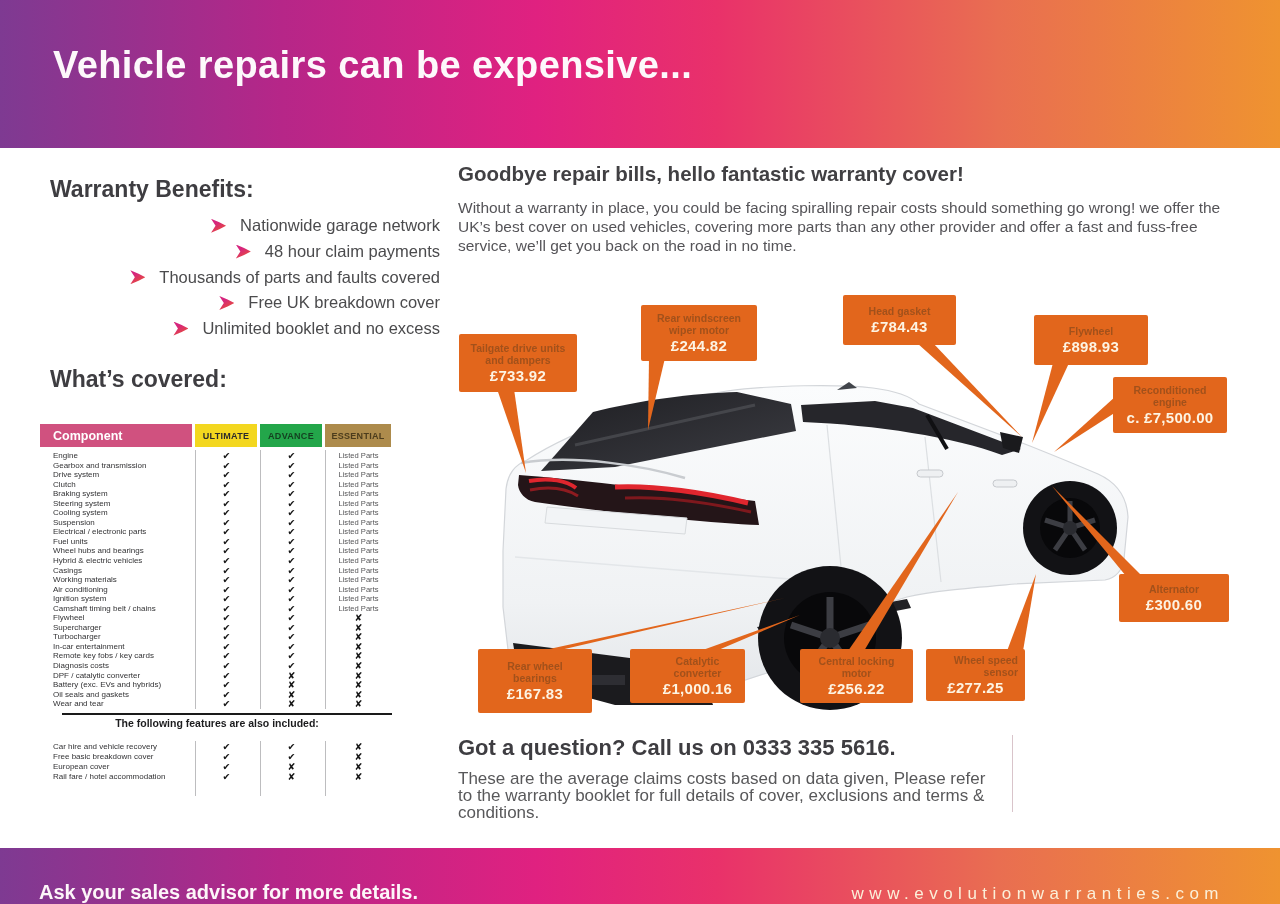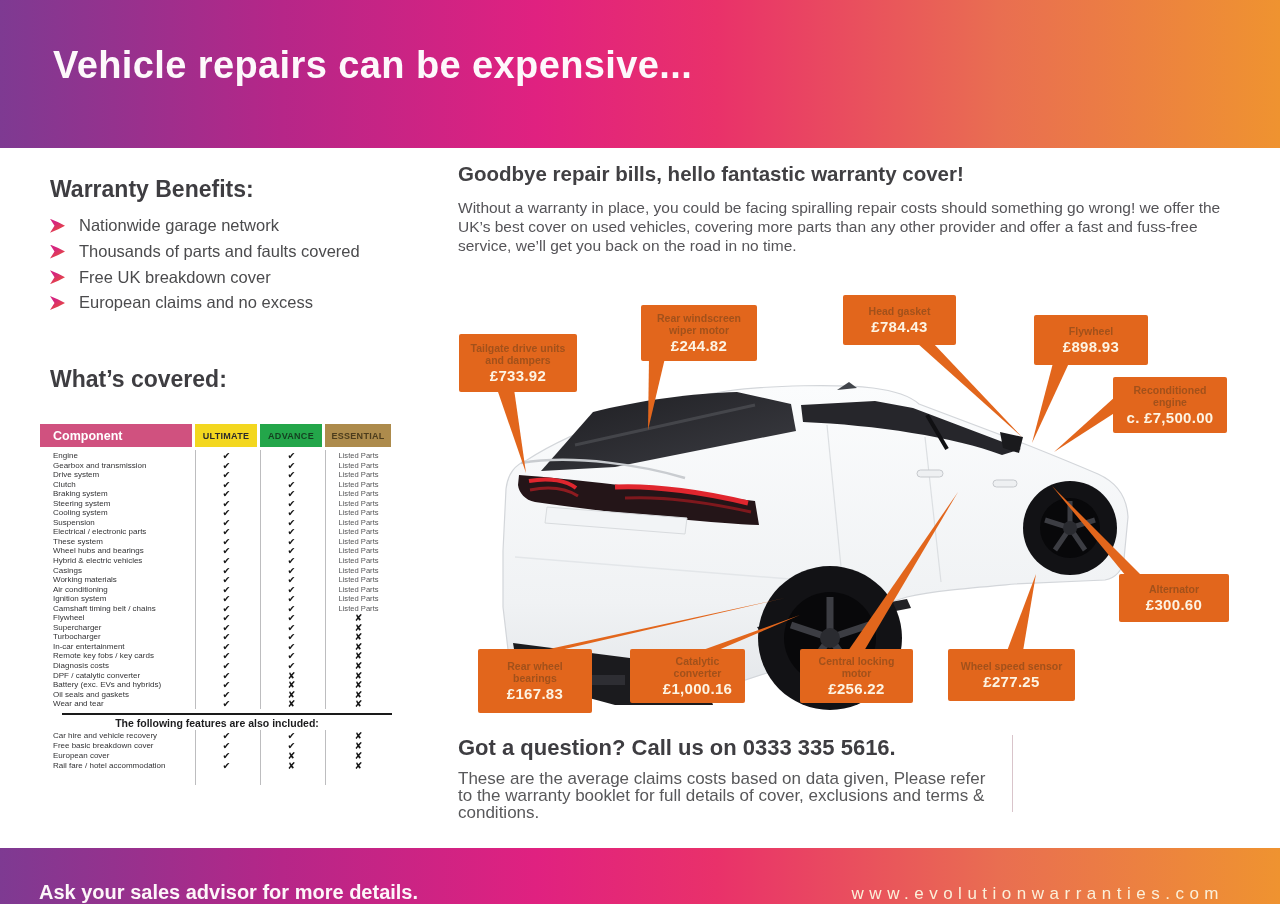--- a/index.html
+++ b/index.html
@@ -10,42 +10,42 @@
         background:linear-gradient(90deg,#7e3a92 0%,#b62688 22%,#e02180 42%,#e9316a 56%,#e96e51 78%,#ef9330 100%);}
   .band.top{top:0;height:148px;}
   .band.bottom{top:848px;height:56px;display:flex;align-items:flex-end;justify-content:space-between;
                padding:0 56px 0 39px;box-sizing:border-box;}
   .page-title{position:absolute;left:53px;top:44px;font-size:38px;font-weight:600;color:#fdf8fb;letter-spacing:.4px;}
   .footer-left{font-size:20px;font-weight:600;color:#fdf6f9;}
   .footer-right{font-size:17px;font-weight:500;color:#fbf0da;letter-spacing:5.5px;}
   
   .h2{position:absolute;font-size:23px;font-weight:700;color:#3e3d41;}
   .benefits{position:absolute;left:50px;top:213px;width:390px;}
-  .benefit-row{display:flex;align-items:center;height:25.7px;}
+  .benefit-row{display:flex;align-items:center;height:25.7px;justify-content:flex-end;}
   .chev{width:15px;height:14px;margin-right:14px;flex:none;
         background:linear-gradient(150deg,#d6257e 30%,#e74e38 85%);
         clip-path:polygon(0 0,55% 25%,100% 50%,55% 75%,0 100%,30% 50%);}
   .benefit-text{font-size:16.5px;color:#4b4b4d;}
   
   .tbl{position:absolute;left:40px;top:424px;width:354px;}
   .tbl-head{display:grid;grid-template-columns:152px 62px 62px 66px;column-gap:3px;height:23px;}
   .hc{display:flex;align-items:center;justify-content:center;font-weight:700;}
   .hc.comp{justify-content:flex-start;padding-left:13px;background:#d0517f;color:#fff;font-size:12.5px;}
   .hc.ult{background:#f3d71f;color:#2b2b2b;font-size:9px;letter-spacing:.3px;}
   .hc.adv{background:#23a64a;color:#143f20;font-size:9px;letter-spacing:.3px;}
   .hc.ess{background:#ad8b4c;color:#4c3c1c;font-size:9px;letter-spacing:.3px;}
   .tbl-body{margin-top:3px;}
   .trow{display:grid;grid-template-columns:152px 62px 62px 66px;column-gap:3px;height:9.55px;align-items:center;}
   .tlabel{font-size:8px;color:#323234;padding-left:13px;white-space:nowrap;}
   .tmark{font-size:7.6px;color:#565658;text-align:center;border-left:1px solid #bdbdbf;height:100%;
          display:flex;align-items:center;justify-content:center;}
   .tmark.mark-glyph{font-size:9.5px;font-weight:700;color:#141414;}
   .tbl-divider{height:2.5px;background:#1a1a1a;margin:5px 0 0 22px;width:330px;}
   .features-title{font-size:10.5px;font-weight:700;color:#1c1c1e;text-align:center;margin-top:2px;width:354px;}
-  .features-body{margin-top:1px;}
+  .features-body{margin-top:12px;}
   .features-body .trow{height:9.8px;}
   .trow.spacer{height:16px;}
   
   .headline{position:absolute;left:458px;top:162px;font-size:20.5px;font-weight:700;color:#414043;}
   .lead{position:absolute;left:458px;top:198px;width:782px;font-size:15.5px;line-height:19px;color:#555458;}
   .question{position:absolute;left:458px;top:735px;font-size:22px;font-weight:700;color:#3e3d41;}
   .disclaimer{position:absolute;left:458px;top:770px;width:545px;font-size:17px;line-height:17px;color:#58585a;}
   .vdivider{position:absolute;left:1012px;top:735px;width:1px;height:77px;background:#d9c4ca;}
   
   .car-svg{position:absolute;left:455px;top:375px;width:690px;height:345px;z-index:1;}
@@ -57,54 +57,58 @@
   .co-price{font-size:15px;font-weight:700;color:#fdf4e3;margin-top:1px;letter-spacing:.3px;}
   .co1{left:459px;top:334px;width:118px;height:58px;align-items:center;}
   .co2{left:641px;top:305px;width:116px;height:56px;}
   .co3{left:843px;top:295px;width:113px;height:50px;}
   .co4{left:1034px;top:315px;width:114px;height:50px;}
   .co5{left:1113px;top:377px;width:114px;height:56px;}
   .co6{left:1119px;top:574px;width:110px;height:48px;}
   .co7{left:478px;top:649px;width:114px;height:64px;}
   .co8{left:630px;top:649px;width:115px;height:54px;padding-left:27px;}
   .co9{left:800px;top:649px;width:113px;height:54px;}
-  .co10{left:948px;top:649px;width:127px;height:52px;}
+  .co10{left:926px;top:649px;width:99px;height:52px;text-align:right;}
 </style>
 </head>
 <body>
 
 <div class="page">
 
   <div class="band top">
     <div class="page-title">Vehicle repairs can be expensive...</div>
   </div>
 
   <div class="h2" style="left:50px;top:176px;">Warranty Benefits:</div>
 
   <div class="benefits">
 
       <div class="benefit-row">
         <span class="chev"></span>
         <span class="benefit-text">Nationwide garage network</span>
       </div>
 
+      <div class="benefit-row">
+        <span class="chev"></span>
+        <span class="benefit-text">48 hour claim payments</span>
+      </div>
 
       <div class="benefit-row">
         <span class="chev"></span>
         <span class="benefit-text">Thousands of parts and faults covered</span>
       </div>
 
       <div class="benefit-row">
         <span class="chev"></span>
         <span class="benefit-text">Free UK breakdown cover</span>
       </div>
 
       <div class="benefit-row">
         <span class="chev"></span>
-        <span class="benefit-text">European claims and no excess</span>
+        <span class="benefit-text">Unlimited booklet and no excess</span>
       </div>
     </div>
 
   <div class="h2" style="left:50px;top:366px;">What’s covered:</div>
 
   <div class="tbl">
     <div class="tbl-head">
       <div class="hc comp">Component</div>
       <div class="hc ult">ULTIMATE</div>
       <div class="hc adv">ADVANCE</div>
@@ -169,21 +173,21 @@
         </div>
 
         <div class="trow">
           <span class="tlabel">Electrical / electronic parts</span>
           <span class="tmark mark-glyph">✔</span>
           <span class="tmark mark-glyph">✔</span>
           <span class="tmark">Listed Parts</span>
         </div>
 
         <div class="trow">
-          <span class="tlabel">These system</span>
+          <span class="tlabel">Fuel units</span>
           <span class="tmark mark-glyph">✔</span>
           <span class="tmark mark-glyph">✔</span>
           <span class="tmark">Listed Parts</span>
         </div>
 
         <div class="trow">
           <span class="tlabel">Wheel hubs and bearings</span>
           <span class="tmark mark-glyph">✔</span>
           <span class="tmark mark-glyph">✔</span>
           <span class="tmark">Listed Parts</span>

